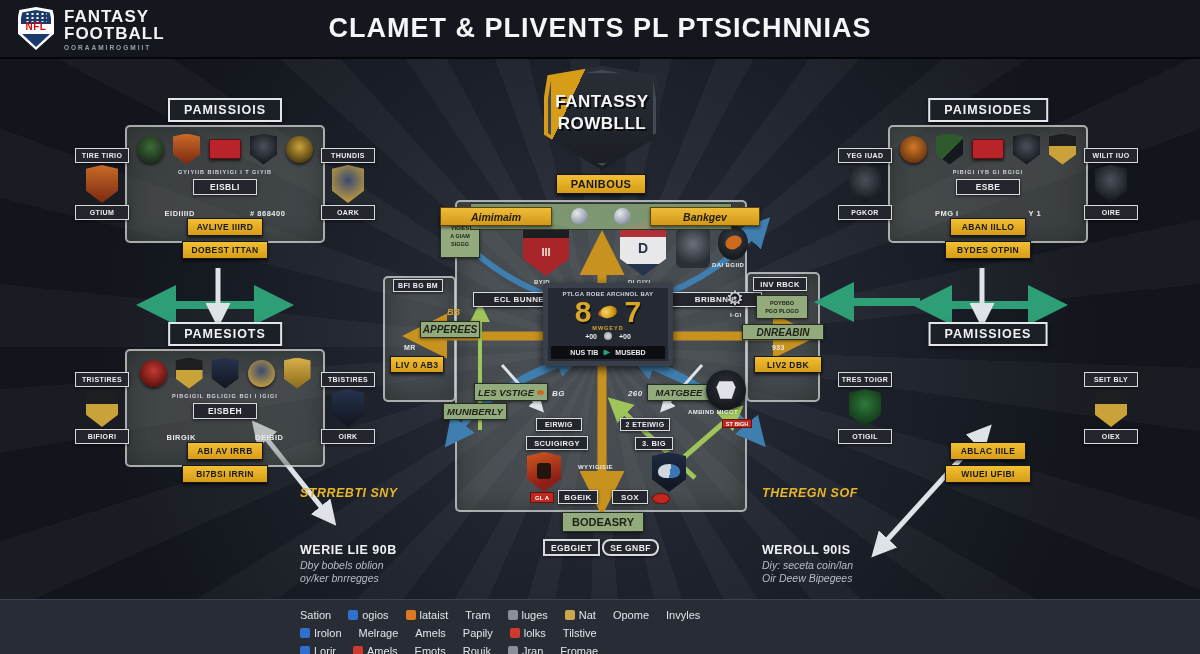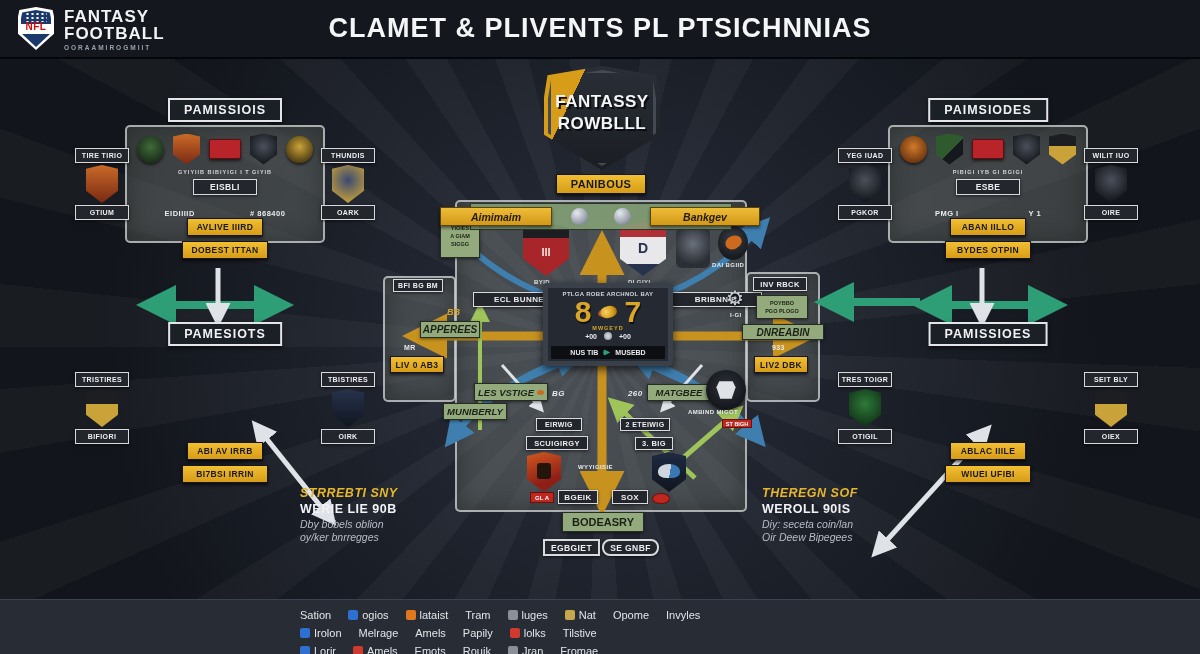--- a/index.html
+++ b/index.html
@@ -151,21 +151,21 @@
   .sidecol .slabel{height:13px;font-size:7px;margin-bottom:2px;}
   .sidecol .sbadge{position:relative;width:32px;height:38px;margin:0 auto;}
   .sidecol .ssub{height:13px;font-size:7px;margin-top:2px;}
   .panel .ybtn{position:absolute;left:50%;transform:translateX(-50%);}
   .panel .btn1{top:120px;width:74px;height:16px;}
   .panel .btn2{top:143px;width:84px;height:16px;}
 
   
   .anno{width:160px;z-index:5;line-height:1.3;}
   .anno .at{color:#e8b62a;font-weight:bold;font-style:italic;font-size:12.5px;letter-spacing:.5px;}
-  .anno .a1{color:#f1f2f5;font-weight:bold;font-size:12.5px;letter-spacing:.5px;}
+  .anno .a1{color:#f1f2f5;font-weight:bold;font-size:12.5px;letter-spacing:.5px;margin-top:41px;}
   .anno .a2{color:#b7bdc7;font-style:italic;font-size:10.5px;}
 
   
   .legend{position:absolute;left:0;bottom:0;width:1200px;height:54px;background:#272c35;
       border-top:1px solid #3c4350;z-index:10;overflow:hidden;padding-left:40px;}
   .lrow{position:absolute;left:300px;display:flex;gap:17px;align-items:center;height:16px;}
   .li{display:flex;align-items:center;gap:4px;color:#e2e5ea;font-size:11px;white-space:nowrap;}
   .sw{width:10px;height:10px;border-radius:2px;display:inline-block;}
   .sw-blue{background:#2e6fd0}.sw-orange{background:#e07820}.sw-gray{background:#8a8f98}
   .sw-tan{background:#c9a84c}.sw-red{background:#d03a2e}
@@ -303,21 +303,21 @@
     <div class="abs tinytxt" style="left:712px;top:262px;">DAI BGIID</div>
     <div class="abs gear" style="left:726px;top:288px;">⚙</div>
     <div class="abs tinytxt" style="left:730px;top:312px;">I-GI</div>
     <div class="abs dbox" style="left:753px;top:277px;width:54px;height:14px;font-size:7.5px;">INV RBCK</div>
     <div class="abs glabel" style="left:756px;top:295px;width:52px;height:24px;flex-direction:column;font-size:5.5px;font-style:normal;line-height:1.5;">
       <span>POYBBO</span>
       <span>PGO PLOGO</span>
     </div>
     <div class="abs glabel" style="left:742px;top:324px;width:82px;height:16px;font-size:10px;">DNREABIN</div>
     <div class="abs tinytxt" style="left:772px;top:344px;font-size:7px;">933</div>
-    <div class="abs ybtn" style="left:754px;top:356px;width:54px;height:17px;">LIV2 DBK</div>
+    <div class="abs ybtn" style="left:754px;top:356px;width:68px;height:17px;">LIV2 DBK</div>
 
     <div class="abs glabel" style="left:474px;top:383px;width:74px;height:18px;font-size:9.5px;gap:3px;">
       <span>LES VSTIGE</span>
       <span style="width:7px;height:5px;background:#cd6a1e;border-radius:50%;"></span>
     </div>
     <div class="abs tinytxt" style="left:552px;top:389px;font-size:8px;font-style:italic;">BG</div>
     <div class="abs tinytxt" style="left:628px;top:389px;font-size:8px;font-style:italic;">260</div>
     <div class="abs glabel" style="left:647px;top:384px;width:64px;height:17px;font-size:9.5px;">MATGBEE</div>
     <div class="abs tiger" style="left:706px;top:370px;width:40px;height:40px;"></div>
     <div class="abs tinytxt" style="left:688px;top:409px;">AMBIND MIGOT</div>
@@ -364,20 +364,35 @@
         <div class="slabel dbox">THUNDIS</div>
         <div class="sbadge shield g-navygold"></div>
         <div class="ssub dbox">OARK</div>
       </div>
       <div class="ybtn btn1">AVLIVE IIIRD</div>
       <div class="ybtn btn2">DOBEST ITTAN</div>
     </div>
 
     <div class="abs panel" style="left:75px;top:322px;">
       <div class="hdr">PAMESIOTS</div>
+      <div class="body panelbg">
+        <div class="badgerow">
+          <span class="bdg circ g-red"></span>
+          <span class="bdg shld g-blackgold"></span>
+          <span class="bdg shld g-navy"></span>
+          <span class="bdg circ g-navygold"></span>
+          <span class="bdg shld g-gold"></span>
+        </div>
+        <div class="cap">PIBGIGIL    BGLIGIG    BGI I    IGIGI</div>
+        <div class="midlabel dbox">EISBEH</div>
+        <div class="midrow">
+          <span>BIRGIK</span>
+          <span>DEIBID</span>
+        </div>
+      </div>
       <div class="sidecol" style="left:0;">
         <div class="slabel dbox">TRISTIRES</div>
         <div class="sbadge shield g-blackgold"></div>
         <div class="ssub dbox">BIFIORI</div>
       </div>
       <div class="sidecol" style="left:246px;">
         <div class="slabel dbox">TBISTIRES</div>
         <div class="sbadge shield g-navy"></div>
         <div class="ssub dbox">OIRK</div>
       </div>

